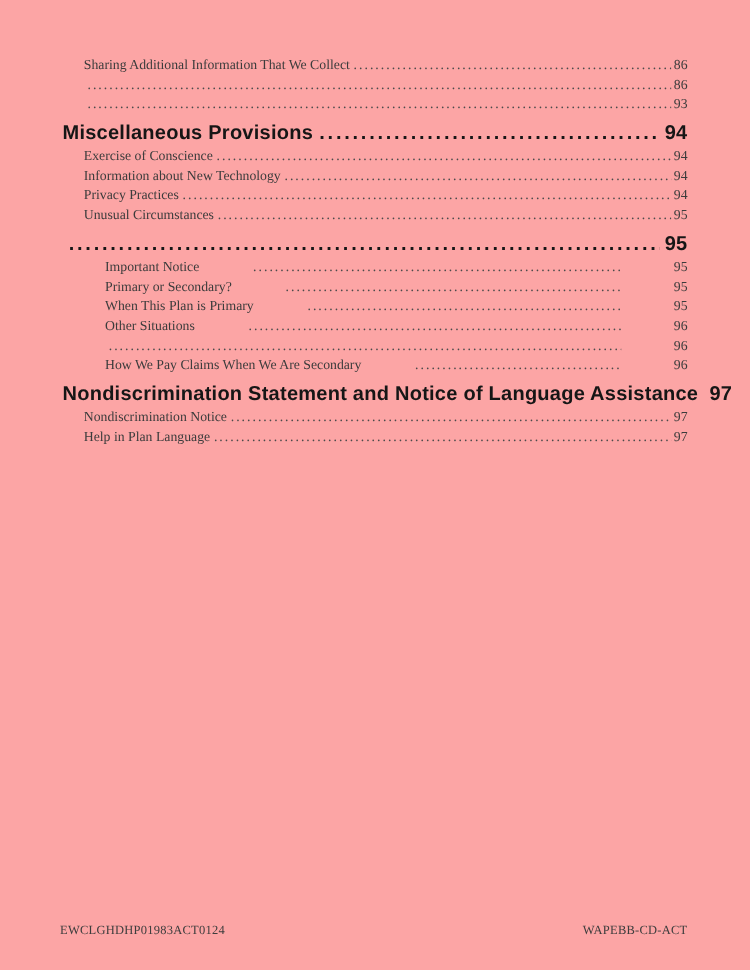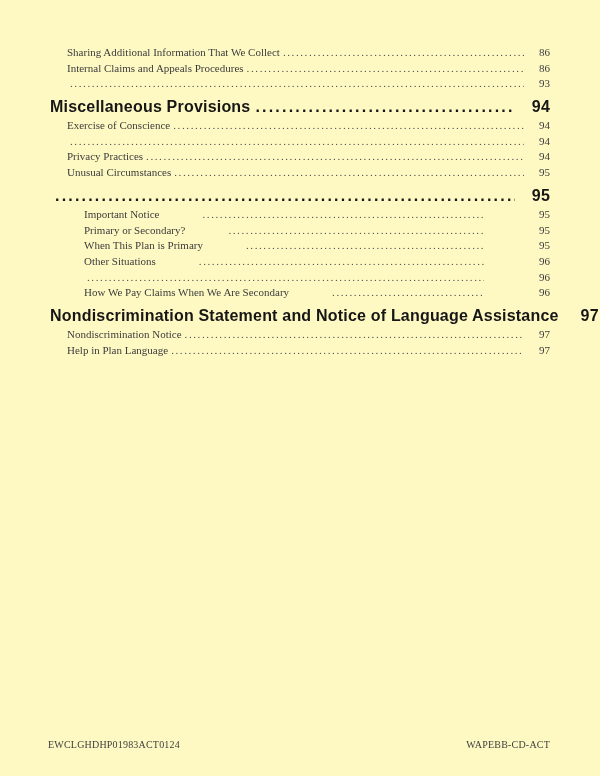--- a/index.html
+++ b/index.html
@@ -7,21 +7,21 @@
     width: 600px;
     height: 776px;
     background: #ffffff;
     position: relative;
     overflow: hidden;
     font-family: "Liberation Serif", serif;
   }
   .page {
     position: absolute;
     inset: 0;
-    background: #fef9c3;
+    background: #fca5a5;
   }
   .toc {
     position: absolute;
     left: 50px;
     right: 50px;
     top: 46px;
   }
   .row {
     display: flex;
     align-items: baseline;
@@ -59,21 +59,21 @@
     color: #4a4a4a;
   }
   .heading .dots {
     margin-left: 5px;
     margin-right: 4px;
     letter-spacing: 2.2px;
   }
   .dots::after {
     content: "........................................................................................................................................................................................................................................";
   }
-  .pagenum { flex: 0 0 auto; margin-left: 13px; }
+  .pagenum { flex: 0 0 auto; }
   .footer {
     position: absolute;
     left: 48px;
     right: 50px;
     top: 739px;
     display: flex;
     justify-content: space-between;
     font-size: 10px;
     color: #3d3d3d;
     letter-spacing: 0.2px;
@@ -87,21 +87,20 @@
 
   <div class="toc">
 
     <div class="row entry l1">
       <span class="label">Sharing Additional Information That We Collect</span>
       <span class="dots"></span>
       <span class="pagenum">86</span>
     </div>
 
     <div class="row entry l1">
-      <span class="label">Internal Claims and Appeals Procedures</span>
       <span class="dots"></span>
       <span class="pagenum">86</span>
     </div>
 
     <div class="row entry l1">
       <span class="dots"></span>
       <span class="pagenum">93</span>
     </div>
 
     <div class="row heading">
@@ -110,20 +109,21 @@
       <span class="pagenum">94</span>
     </div>
 
     <div class="row entry l1">
       <span class="label">Exercise of Conscience</span>
       <span class="dots"></span>
       <span class="pagenum">94</span>
     </div>
 
     <div class="row entry l1">
+      <span class="label">Information about New Technology</span>
       <span class="dots"></span>
       <span class="pagenum">94</span>
     </div>
 
     <div class="row entry l1">
       <span class="label">Privacy Practices</span>
       <span class="dots"></span>
       <span class="pagenum">94</span>
     </div>
 

